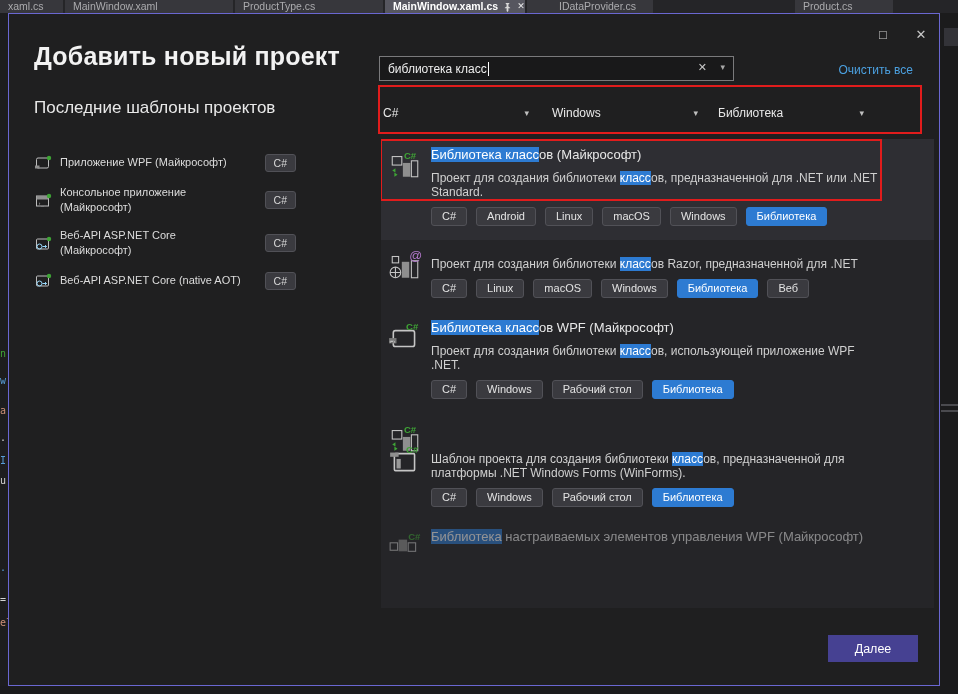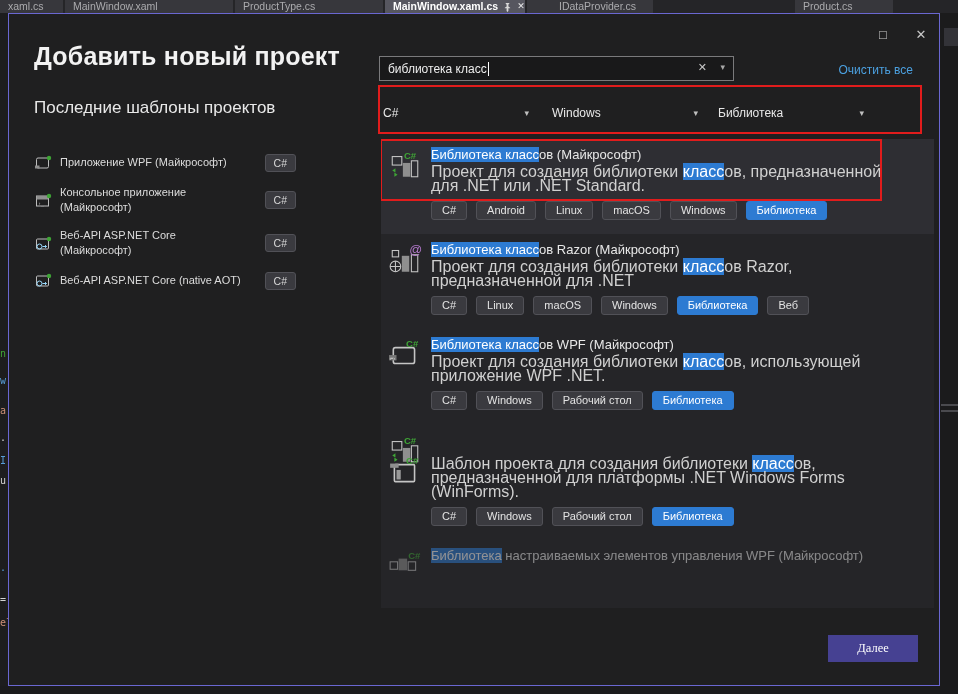--- a/index.html
+++ b/index.html
@@ -89,33 +89,33 @@
   
   .list-panel{
     position:absolute;left:372px;top:125px;width:553px;height:469px;
     background:#252528;overflow:hidden;
   }
   .titem{position:relative;padding:8px 10px 14px 50px;box-sizing:border-box;}
   .titem.sel{background:#2E2E33;}
   .titem.dim{opacity:.5;}
   .ticon{position:absolute;left:7px;top:8px;width:34px;height:34px;}
   .ttitle{font-size:13px;line-height:15px;color:#E8E8E8;max-width:460px;}
-  .tdesc{margin-top:3px;font-size:16px;line-height:14px;color:#D0D0D0;max-width:452px;}
+  .tdesc{margin-top:9px;font-size:12px;line-height:14px;color:#D0D0D0;max-width:452px;}
   .hl{background:#2D7BD2;color:#FFFFFF;}
   .ttags{margin-top:7px;}
   .badge{
     display:inline-block;background:#3A3A3F;border:1px solid #515157;border-radius:3px;
     padding:1px 10px;margin-right:9px;font-size:11px;line-height:15px;color:#E3E3E3;
   }
   .badge.hlb{background:#2D7BD2;border-color:#2D7BD2;color:#FFFFFF;}
   
   .next-btn{
     position:absolute;left:819px;top:621px;width:90px;height:27px;
     background:#464192;color:#FFFFFF;border:none;font-size:12.5px;
-    font-family:Liberation Serif, serif;cursor:pointer;
+    font-family:Liberation Sans, sans-serif;cursor:pointer;
   }
 </style>
 </head>
 <body>
 
 <div class="tabbar">
     <div class="tab" style="width: 63px;">
       <span class="tlabel">xaml.cs</span>
     </div>
     <div class="tab" style="width: 168px;">
@@ -255,21 +255,20 @@
       <div class="titem">
         <span class="ticon"><svg width="34" height="34" viewBox="0 0 32 32">
             <rect x="4" y="8" width="6" height="6" fill="none" stroke="#C5C5C5"></rect>
             <rect x="13" y="13" width="7" height="15" fill="#8F8F8F"></rect>
             <rect x="22" y="12" width="6" height="16" fill="none" stroke="#C5C5C5"></rect>
             <text x="20" y="11" font-size="12" fill="#B178C9" font-family="sans-serif">@</text>
             <circle cx="7" cy="23" r="5" fill="none" stroke="#C5C5C5"></circle>
             <path d="M2 23h10M7 18v10" stroke="#C5C5C5" fill="none"></path>
           </svg></span>
         <div class="tcontent">
-          <div class="ttitle"><span class="hl">Библиотека класс</span><span>ов Razor (Майкрософт)</span></div>
           <div class="tdesc"><span>Проект для создания библиотеки </span><span class="hl">класс</span><span>ов Razor, предназначенной для .NET</span></div>
           <div class="ttags"><span class="badge">C#</span><span class="badge">Linux</span><span class="badge">macOS</span><span class="badge">Windows</span><span class="badge hlb">Библиотека</span><span class="badge">Веб</span></div>
         </div>
       </div>
       <div class="titem">
         <span class="ticon"><svg width="34" height="34" viewBox="0 0 32 32">
             <rect x="5" y="10" width="20" height="15" rx="2" fill="none" stroke="#C5C5C5" stroke-width="1.5"></rect>
             <text x="17" y="9" font-size="9" font-weight="bold" fill="#3FA536" font-family="sans-serif">C#</text>
             <rect x="1" y="17" width="7" height="5" fill="#777"></rect>
             <text x="1.5" y="21.5" font-size="5" fill="#DDD" font-family="sans-serif">‹▪›</text>

